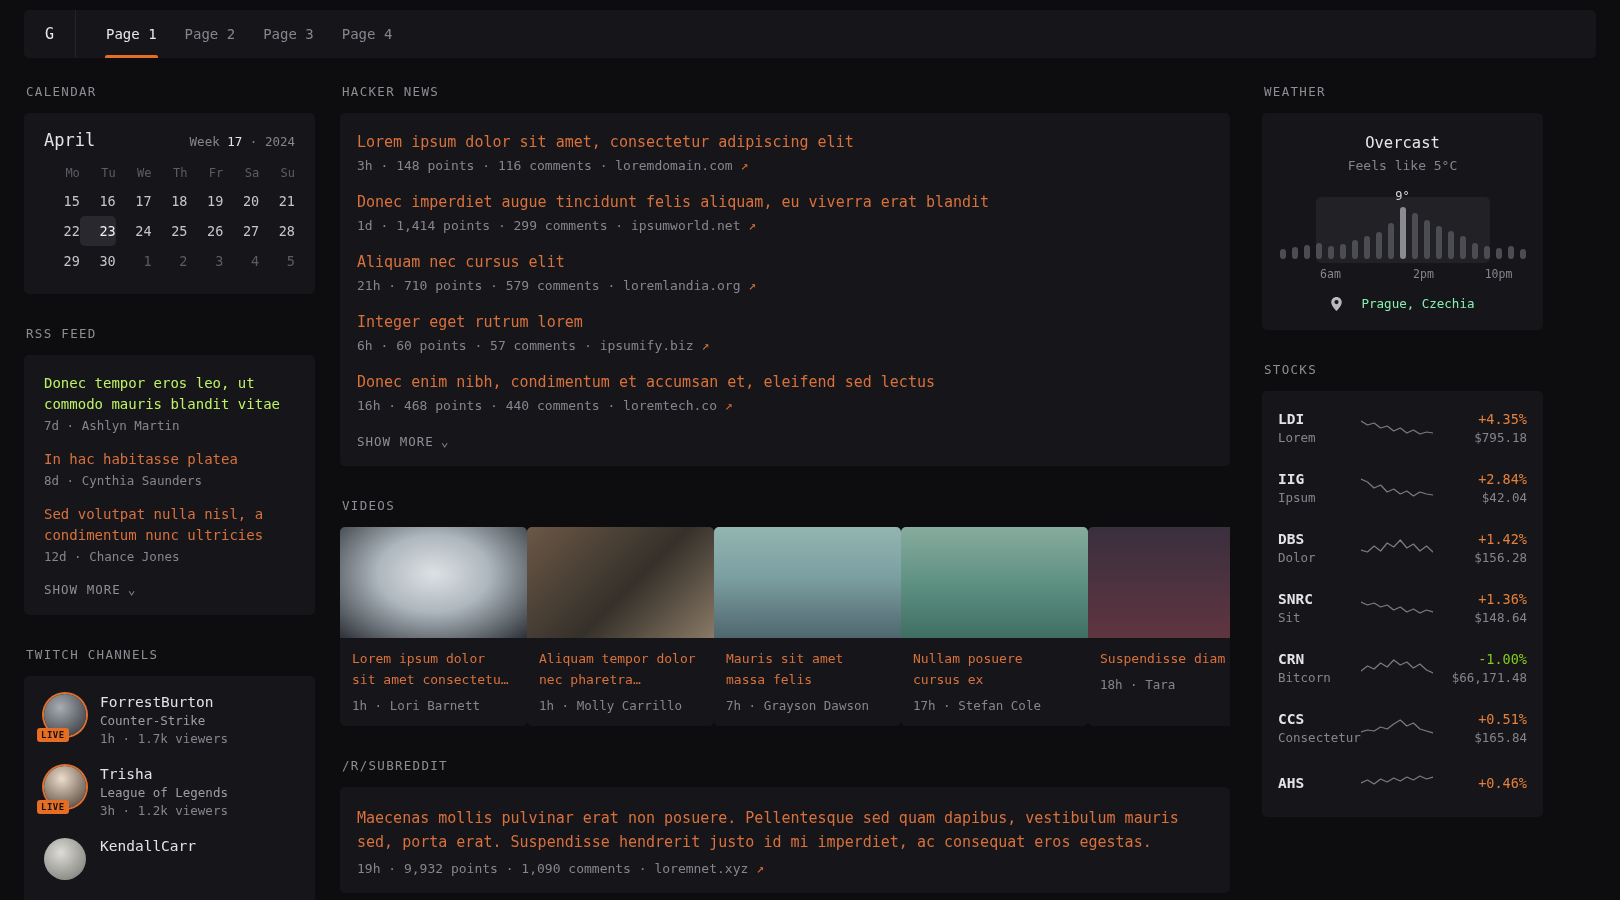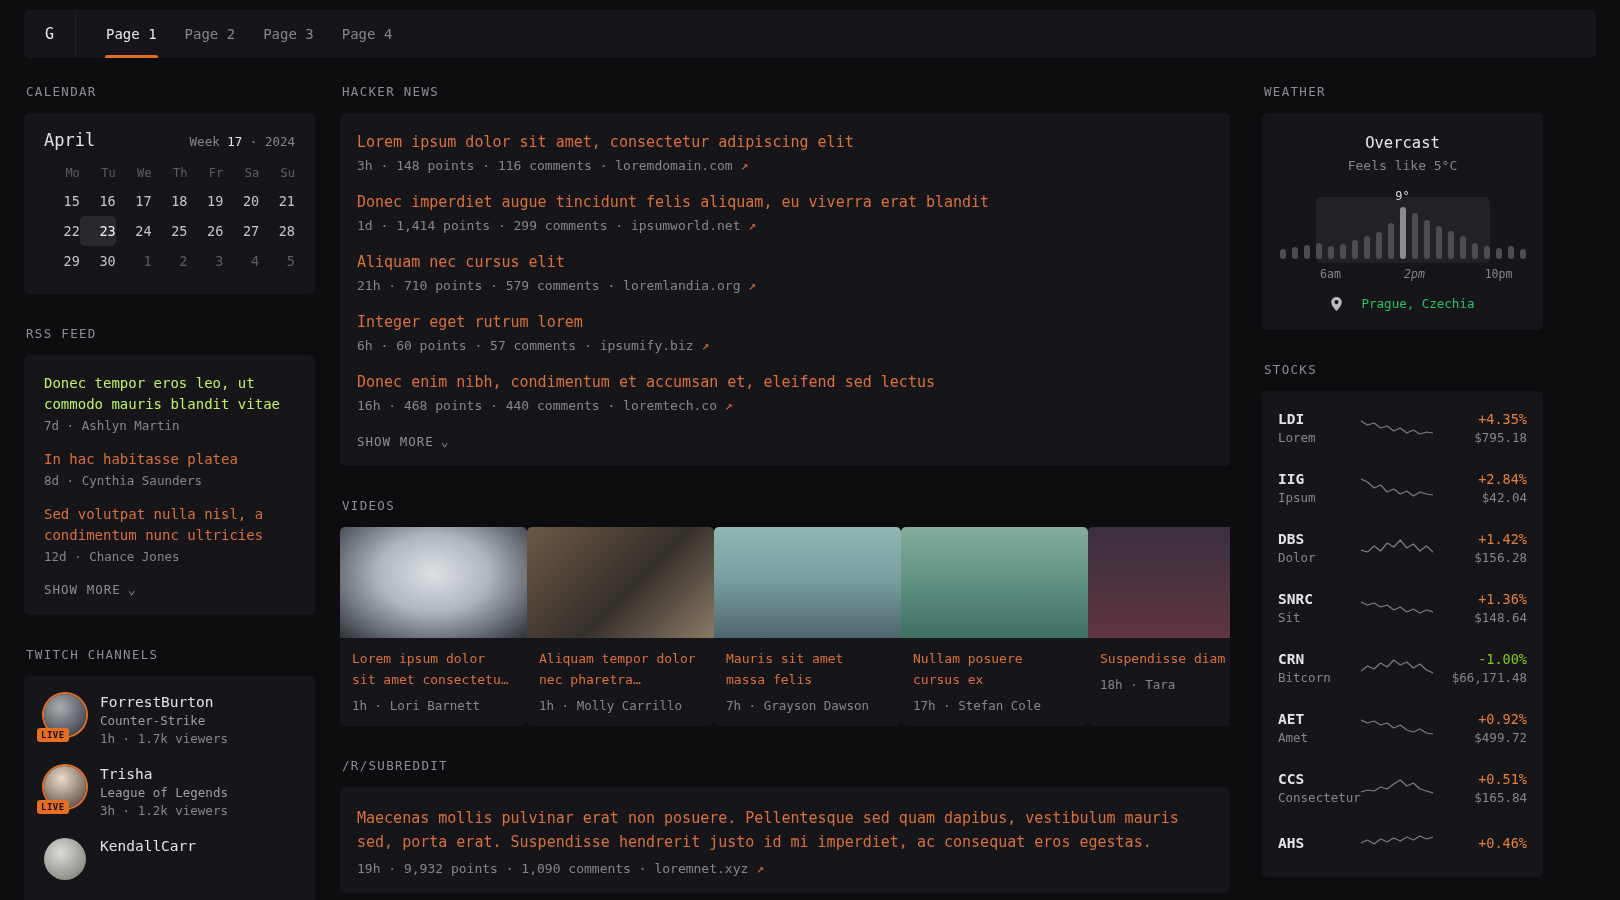--- a/index.html
+++ b/index.html
@@ -119,22 +119,22 @@
   .weather { padding: 21px 17px 19px; text-align: center; }
   .w-cond { font-size: 15.5px; color: #e8e8ea; }
   .w-feels { font-size: 13px; color: #85858c; margin-top: 6px; }
   .w-chart { position: relative; width: 246px; height: 92px; margin: 16px auto 0; }
   .w-band { position: absolute; bottom: 18px; height: 66px; background: #212126; border-radius: 5px; }
   .w-bars { position: absolute; left: 0; bottom: 22px; height: 56px; display: flex; gap: 6px; align-items: flex-end; }
   .wbar { width: 6px; background: #4c4c53; border-radius: 3px; }
   .wbar.peak { background: #8b8b92; }
   .w-peak { position: absolute; top: 0; transform: translateX(-50%); font-size: 12px; color: #d8d8da; }
   .wt { position: absolute; bottom: 0; transform: translateX(-50%); font-size: 11.5px; color: #85858c; }
-  .wt0 { left: 51px; } .wt1 { left: 135px; font-style: italic; } .wt2 { left: 219px; }
-  .w-loc { margin-top: 15px; font-size: 12.5px; color: #22c55e; display: flex; justify-content: center; align-items: center; gap: 20px; }
+  .wt0 { left: 51px; } .wt1 { left: 144px; } .wt2 { left: 219px; }
+  .w-loc { margin-top: 15px; font-size: 12.5px; color: #86efac; display: flex; justify-content: center; align-items: center; gap: 20px; }
 
   
   .stocks { padding: 7px 16px; }
   .stock-row { display: flex; align-items: center; padding: 13px 0; cursor: pointer; }
   .s-left { width: 84px; }
   .s-sym { font-size: 14.5px; font-weight: bold; color: #e4e4e6; }
   .s-name { font-size: 12.5px; color: #85858c; margin-top: 3px; }
   .s-spark { flex: 1; display: flex; justify-content: center; }
   .s-spark svg polyline { fill: none; stroke: #7b7b83; stroke-width: 1.2; stroke-linejoin: round; stroke-linecap: round; }
   .s-right { width: 96px; text-align: right; }
@@ -459,35 +459,20 @@
                 <polyline points="0.0,16 6.5,11 13.1,14 19.6,8 26.2,12 32.7,5 39.3,10 45.8,7 52.4,13 58.9,9 65.5,15 72.0,18"></polyline>
               </svg>
             </div>
           <div class="s-right">
               <div class="chg neg">-1.00%</div>
               <div class="price">$66,171.48</div>
             </div>
         </div>
         <div class="stock-row">
           <div class="s-left">
-              <div class="s-sym">AET</div>
-              <div class="s-name">Amet</div>
-            </div>
-          <div class="s-spark">
-              <svg viewBox="0 0 72 26" width="72" height="26">
-                <polyline points="0.0,5 6.5,8 13.1,6 19.6,10 26.2,8 32.7,13 39.3,10 45.8,15 52.4,17 58.9,14 65.5,18 72.0,19"></polyline>
-              </svg>
-            </div>
-          <div class="s-right">
-              <div class="chg">+0.92%</div>
-              <div class="price">$499.72</div>
-            </div>
-        </div>
-        <div class="stock-row">
-          <div class="s-left">
               <div class="s-sym">CCS</div>
               <div class="s-name">Consectetur</div>
             </div>
           <div class="s-spark">
               <svg viewBox="0 0 72 26" width="72" height="26">
                 <polyline points="0.0,17 6.5,15 13.1,16 19.6,12 26.2,14 32.7,9 39.3,5 45.8,11 52.4,8 58.9,14 65.5,16 72.0,18"></polyline>
               </svg>
             </div>
           <div class="s-right">
               <div class="chg">+0.51%</div>

